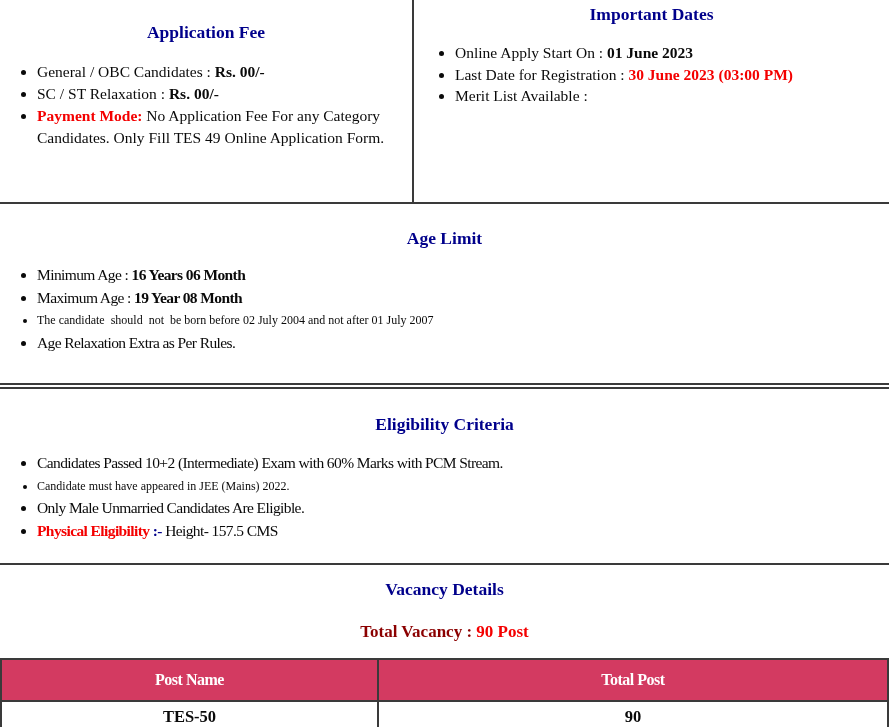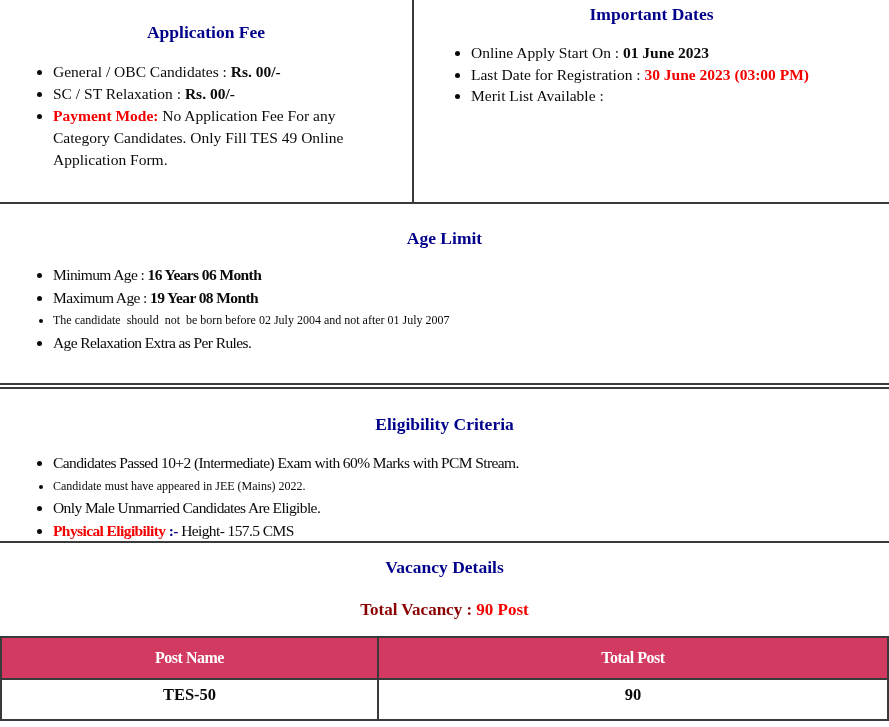--- a/index.html
+++ b/index.html
@@ -41,21 +41,21 @@
   h2.sec-title {
     margin: 0;
     text-align: center;
     color: var(--navy);
     font-size: 17.5px;
     font-weight: bold;
     line-height: 21px;
   }
 
   ul.blist {
-    margin: 16px;
+    margin: 0;
     padding: 0 6px 0 37px;
     font-size: 15.5px;
     line-height: 22px;
     list-style: disc outside;
   }
   ul.blist li { padding-left: 0; }
   .col-fee ul.blist { margin-top: 18px; }
   .col-dates ul.blist { margin-top: 17px; padding-left: 41px; line-height: 21.5px; }
 
   .seg { white-space: pre-wrap; }
@@ -73,21 +73,21 @@
     height: 181px;
     border-bottom: 2px solid var(--border);
     padding-top: 24px;
   }
   .sec-age ul.blist { margin-top: 15px; line-height: 22.5px; }
 
   .sec-elig {
     margin-top: 2px;               
     border-top: 2px solid var(--border);
     border-bottom: 2px solid var(--border);
-    height: 156px;
+    height: 178px;
     padding-top: 25px;
   }
   .sec-elig ul.blist { margin-top: 17px; line-height: 22.5px; }
 
   
   .sec-vacancy { padding-top: 14px; }
   .vac-sub {
     margin-top: 22px;
     text-align: center;
     font-size: 17px;

